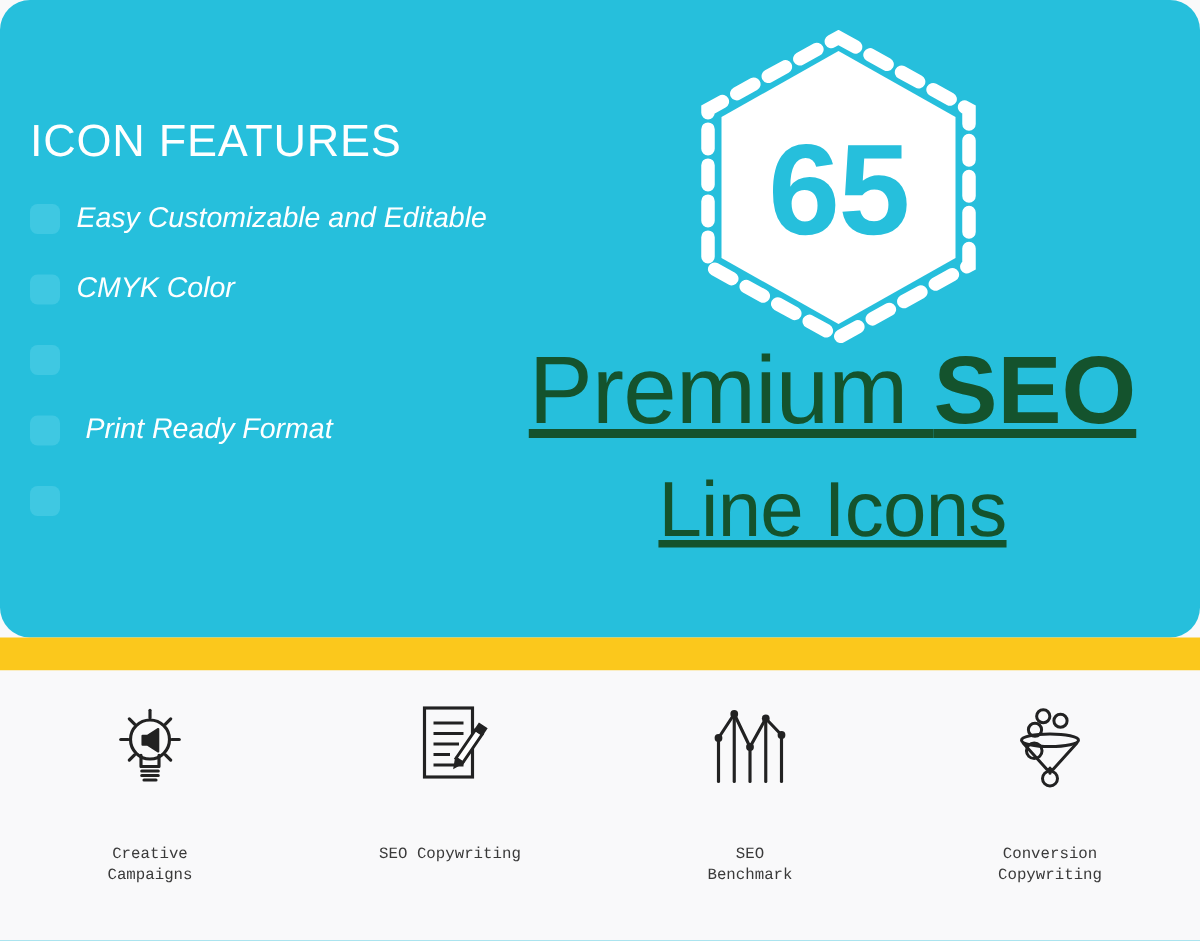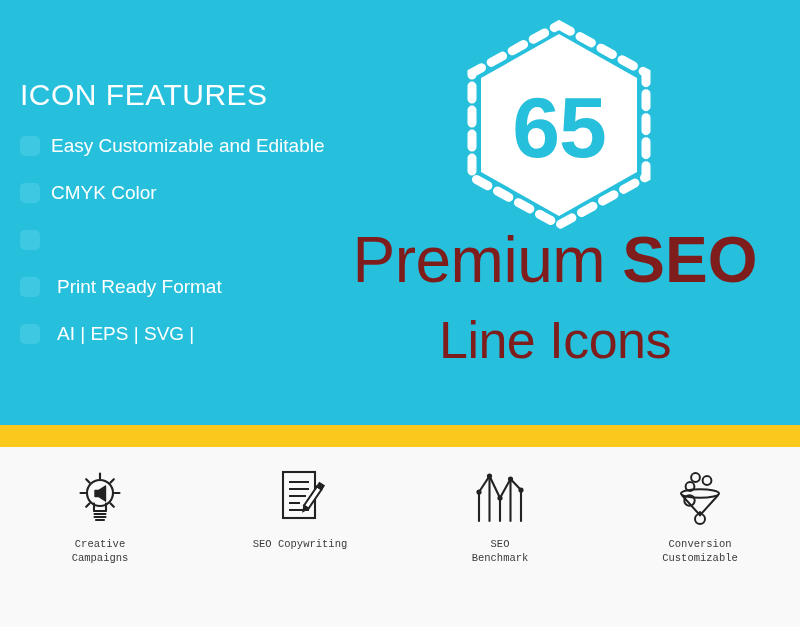--- a/index.html
+++ b/index.html
@@ -9,34 +9,36 @@
     background:#F9F9FA;
     overflow:hidden;
     position:relative;
   }
 
   
   #hero {
     position:absolute; left:0; top:0; width:800px; height:425px;
     background:#26BFDC;
     overflow:hidden;
+    border-radius:20px;
   }
 
   
   #features {
     position:absolute; left:0; top:0; width:400px; height:425px;
   }
   #features-title {
     position:absolute; left:20px; top:78px;
     font-size:30px; font-weight:400; color:#FFFFFF;
     letter-spacing:0.5px; white-space:nowrap;
   }
   #feature-list {
     position:absolute; left:20px; top:122px;
     list-style:none;
+    font-style:italic;
   }
   .feature-item {
     position:relative;
     height:47px;
     display:flex; align-items:center;
   }
   .feature-bullet {
     width:20px; height:20px; flex:0 0 20px;
     border-radius:5px;
     background:#3FC8E2;
@@ -61,42 +63,42 @@
     letter-spacing:-1px;
     padding-top:4px;
   }
 
   
   #hero-title {
     position:absolute; left:320px; top:228px;
     width:470px; text-align:center;
   }
   .title-line {
-    color:#7f1d1d; line-height:1.0; white-space:nowrap;
+    color:#14532d; line-height:1.0; white-space:nowrap;text-decoration:underline;
   }
   #title-line-1 { font-size:64px; font-weight:300; letter-spacing:-0.5px; }
   #title-line-1 .strong { font-weight:700; letter-spacing:0px; }
   #title-line-2 { font-size:52px; font-weight:300; letter-spacing:-0.5px; margin-top:22px; }
 
   
   #divider {
     position:absolute; left:0; top:425px; width:800px; height:22px;
     background:#FBC81C;
   }
 
   
   #showcase {
     position:absolute; left:0; top:447px; width:800px; height:180px;
     background:#F9F9FA;
     display:flex;
   }
   .showcase-cell {
     flex:1 1 25%;
     padding-top:18px;
-    display:flex; flex-direction:column; align-items:center;
+    display:flex; flex-direction:column; align-items:center;gap:26px;
   }
   .showcase-glyph { width:64px; height:64px; }
   .showcase-glyph svg { display:block; width:64px; height:64px; }
   .showcase-label {
     margin-top:8px;
     font-family:"Liberation Mono", monospace;
     font-size:10.5px; color:#3A3A3A; line-height:1.35;
     text-align:center; white-space:pre-line;
   }
 </style>
@@ -119,21 +121,20 @@
       </li>
       <li class="feature-item">
         <span class="feature-bullet"></span>
       </li>
       <li class="feature-item indent">
         <span class="feature-bullet"></span>
         <span class="feature-label">Print Ready Format</span>
       </li>
       <li class="feature-item indent">
         <span class="feature-bullet"></span>
-        <span class="feature-label">AI | EPS | SVG |</span>
       </li>
     </ul>
   </div>
 
   <div id="badge">
     <svg viewBox="0 0 198 210" xmlns="http://www.w3.org/2000/svg">
 
       <polygon points="99,14 177,58 177,152 99,196 21,152 21,58" fill="#FFFFFF"></polygon>
 
       <polygon points="99,5 186,53 186,157 99,205 12,157 12,53" fill="none" stroke="#FFFFFF" stroke-width="9" stroke-dasharray="13 11" stroke-linecap="round"></polygon>
@@ -229,15 +230,15 @@
         <path d="M14.2 30.5 L30 48 L34 48 L49.8 30.5"></path>
 
         <path d="M32 47 L32 50.5"></path>
 
         <circle cx="32" cy="54" r="5"></circle>
 
         <circle cx="21.5" cy="35.5" r="5.2"></circle>
       </svg>
     </span>
     <span class="showcase-label">Conversion
-Customizable</span>
+Copywriting</span>
   </div>
 </div>
 
 </body></html>

